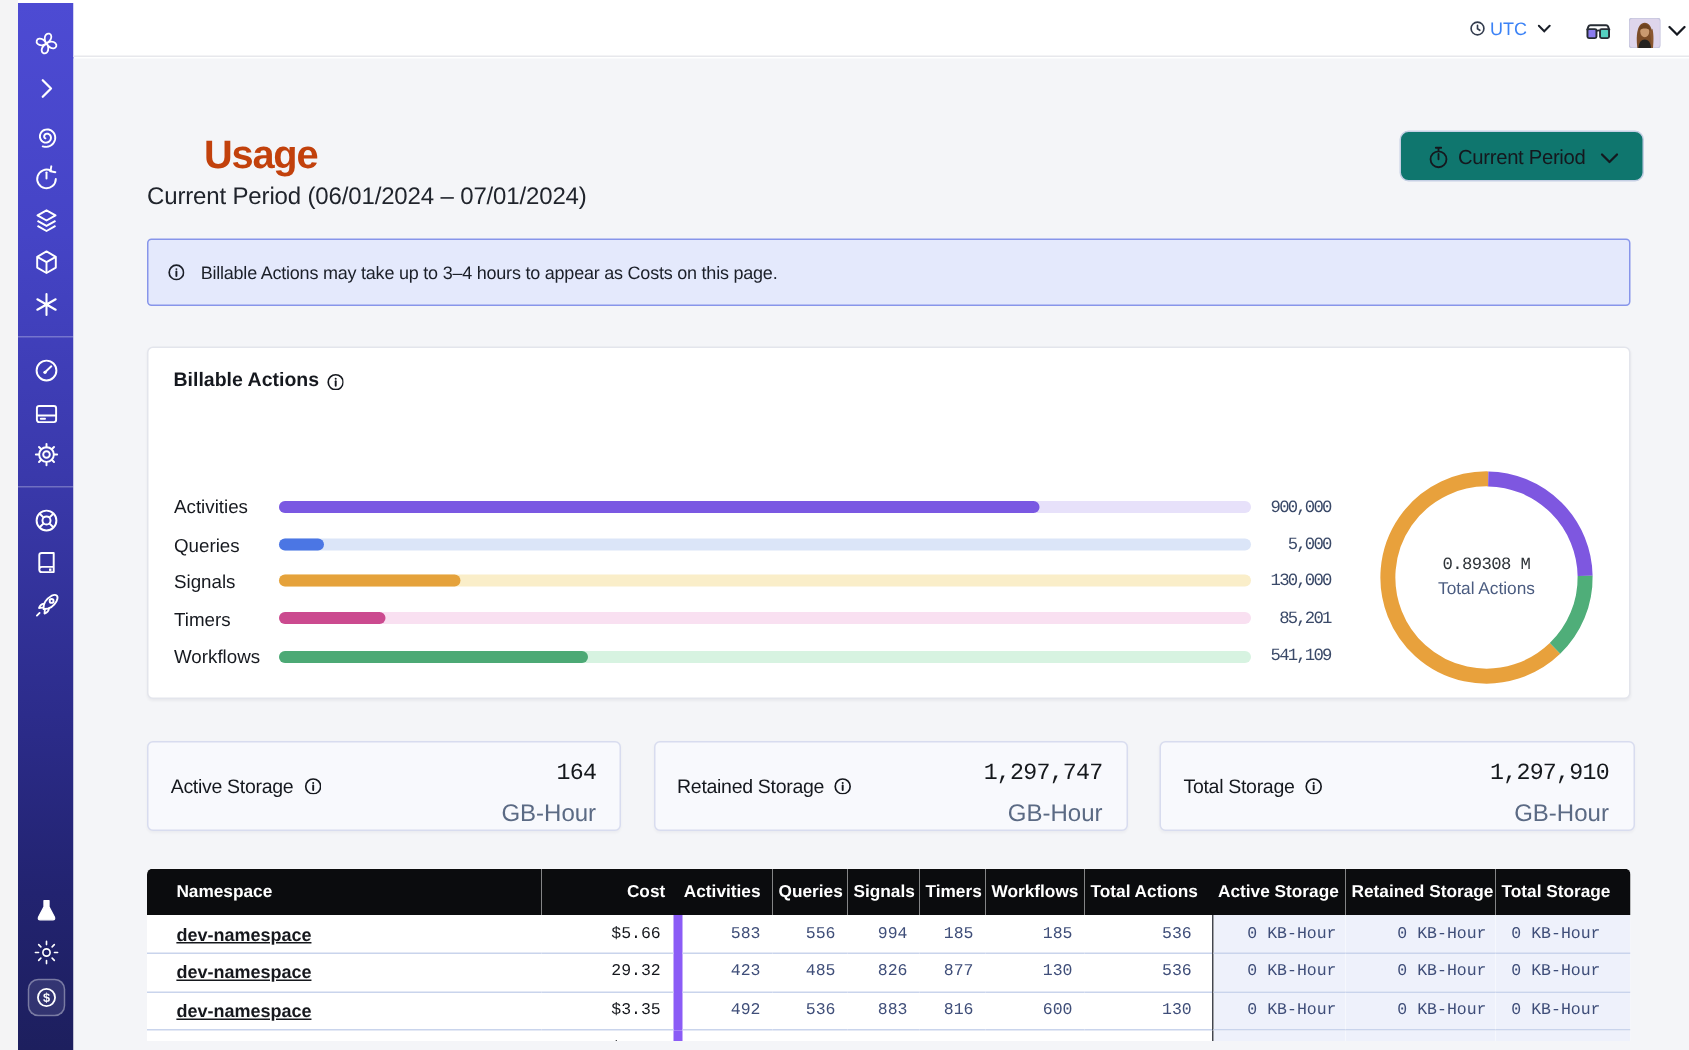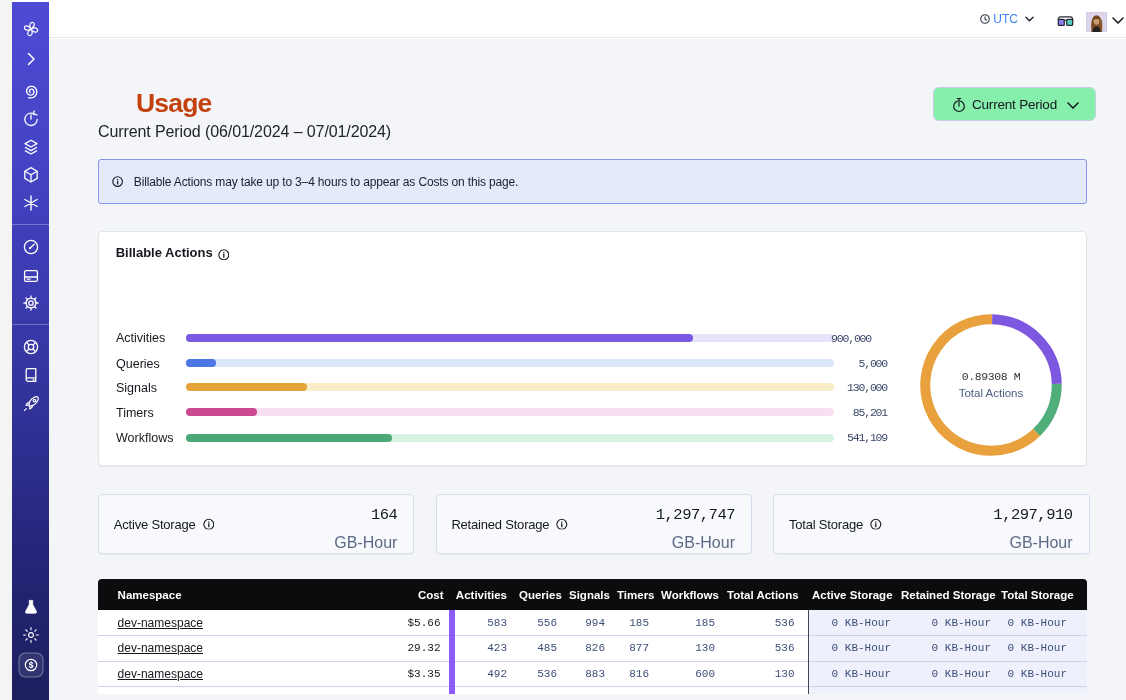--- a/index.html
+++ b/index.html
@@ -13,21 +13,21 @@
     background:linear-gradient(180deg,#4d4bd3 0%,#4544c6 22%,#3a39ab 45%,#2c2c8b 68%,#222370 85%,#1d1f5e 100%); }
   .sdiv { position:absolute; left:0; width:37px; height:1px; background:rgba(255,255,255,0.28); }
   .sic { position:absolute; left:50%; transform:translate(-50%,-50%); }
 
   #topbar { left:49px; top:0; width:1077px; height:38px; background:#fff; border-bottom:1px solid #e7e8ec; }
   #content { left:49px; top:39px; width:1077px; height:661px; background:#f4f5f8; }
 
   #h1 { left:96px; top:87.5px; font-size:26.5px; font-weight:600; color:#c2410c; letter-spacing:-0.8px;margin-left:40px; }
   #sub { left:98px; top:123px; font-size:16px; color:#20242c; letter-spacing:-0.1px; }
 
-  #perbtn { left:933px; top:87px; width:163px; height:34px; background:#86efac;
+  #perbtn { left:933px; top:87px; width:163px; height:34px; background:#0f766e;
     border:1px solid #c5cfe4; border-radius:6px; display:flex; align-items:center; }
   #perbtn span { font-size:13.5px; color:#15181e; letter-spacing:-0.2px; }
 
   #banner { left:98px; top:159px; width:989px; height:45px; background:#e4e9fc;
     border:1px solid #8795ea; border-radius:3px; }
   #banner .txt { position:absolute; left:34.8px; top:50%; transform:translateY(-50%);
     font-size:12px; color:#1b1f28; letter-spacing:-0.15px; white-space:nowrap; }
 
   #card { left:98px; top:231px; width:989px; height:235px; background:#fff;
     border:1px solid #e3e5ec; border-radius:4px; box-shadow:0 1px 2px rgba(16,24,40,0.05); }
@@ -54,21 +54,21 @@
 
   #tablewrap { left:98px; top:579px; width:989px; height:115px; overflow:hidden;
     border-radius:4px 4px 0 0; }
   table { border-collapse:collapse; table-layout:fixed; width:989px; background:#fff; }
   th, td { padding:4px; white-space:nowrap; overflow:hidden; }
   thead tr { height:31px; background:#0b0c0e; }
   th { color:#fff; font-size:11.5px; font-weight:700; text-align:right; }
   tbody tr { height:25.5px; border-bottom:1px solid #c9d4ec; }
   td { font-size:11px; text-align:right; color:#3f4e79; }
   td.ns { text-align:left; padding-left:19.6px; font-size:12px; color:#16181d; }
-  td.ns span { text-decoration:underline; }
+  td.ns span { text-decoration:underline;font-weight:bold; }
   .c-cost { border-right:6px solid #8b5cf6; }
   td.c-cost { color:#16181d; }
   .c-sto { background:#eef1fb; }
   .b-sto { border-left:1.5px solid #43464f; }
 </style>
 </head>
 <body>
 <div class="abs" id="gutter"></div>
 <div class="abs" id="sidebar">
     <svg class="sic" style="top:27px" width="20" height="20" viewBox="0 0 20 20">
@@ -222,21 +222,21 @@
     <div class="txt">Billable Actions may take up to 3–4 hours to appear as Costs on this page.</div>
   </div>
 
 <div class="abs" id="card">
   <div class="abs" id="cardtitle">Billable Actions</div>
   <div id="bars">
       <div class="rowlabel" style="top:99.3px">Activities</div>
       <div class="track" style="top:101.8px; background:#e7e1fa">
         <div class="fill" style="width:507px; background:#7a58e2"></div>
       </div>
-      <div class="barval mono" style="top:99.5px; left:672px">900,000</div>
+      <div class="barval mono" style="top:99.5px; left:688px">900,000</div>
       <div class="rowlabel" style="top:124.6px">Queries</div>
       <div class="track" style="top:127.1px; background:#dbe5f8">
         <div class="fill" style="width:30px; background:#4b76e4"></div>
       </div>
       <div class="barval mono" style="top:124.8px; left:688px">5,000</div>
       <div class="rowlabel" style="top:148.9px">Signals</div>
       <div class="track" style="top:151.4px; background:#faeec9">
         <div class="fill" style="width:121px; background:#e5a23b"></div>
       </div>
       <div class="barval mono" style="top:149.1px; left:688px">130,000</div>

